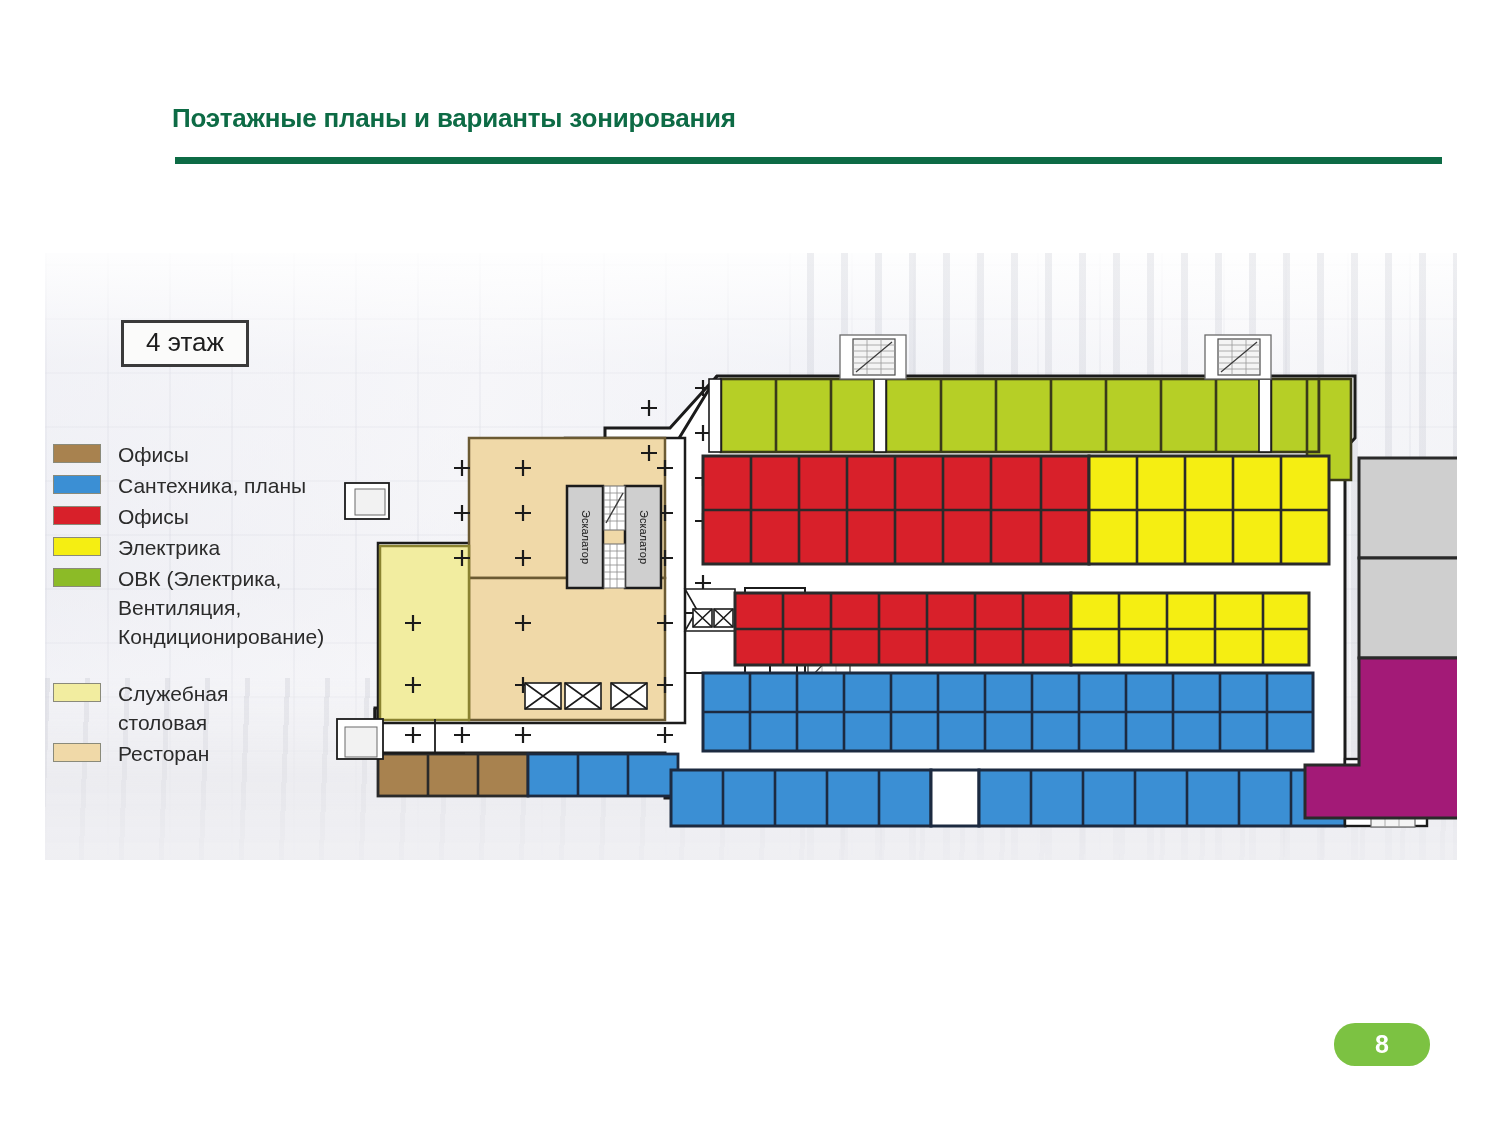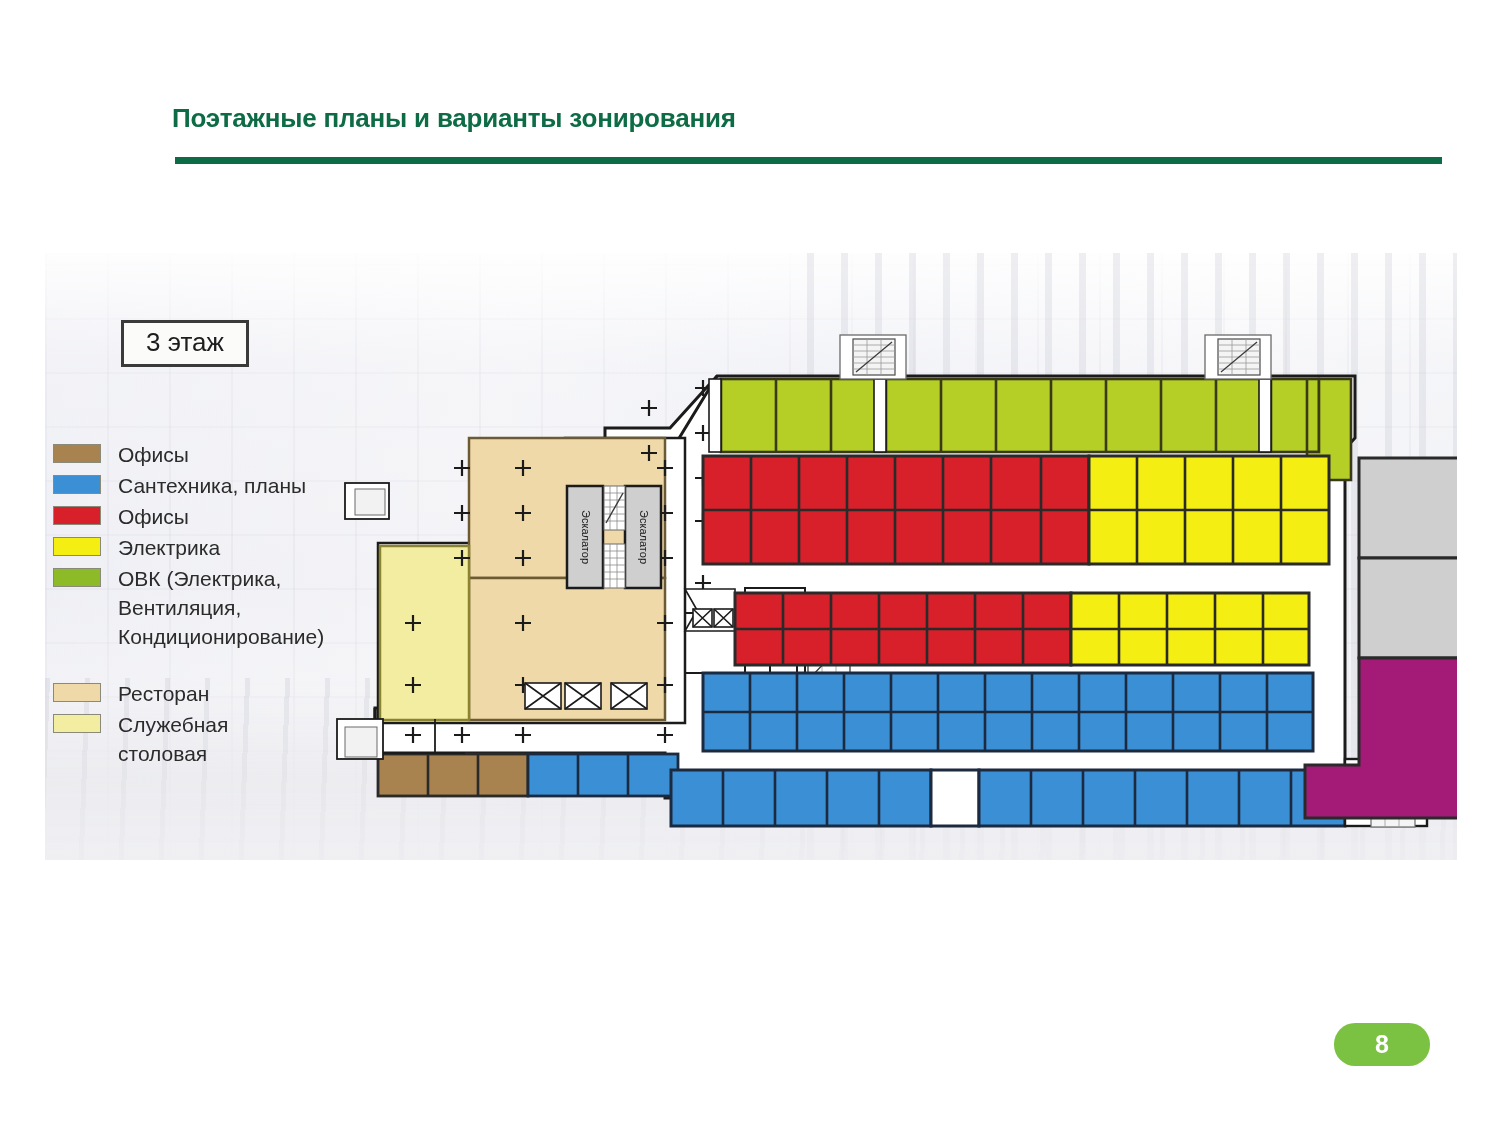--- a/index.html
+++ b/index.html
@@ -380,21 +380,21 @@
     <g stroke="#1b1b1b" stroke-width="1.8" fill="none">
       <path d="M 333 470 L 333 500 L 420 500"></path>
       <path d="M 390 466 L 390 500"></path>
       <rect x="300" y="230" width="44" height="36" fill="#ffffff"></rect>
       <rect x="310" y="236" width="30" height="26" fill="#f2f2f2" stroke="#6a6a6a" stroke-width="1"></rect>
       <rect x="292" y="466" width="46" height="40" fill="#ffffff"></rect>
       <rect x="300" y="474" width="32" height="30" fill="#f2f2f2" stroke="#6a6a6a" stroke-width="1"></rect>
     </g>
   </svg>
 
-  <div id="floor-badge" style="left:76px; top:67px;">3 этаж</div>
+  <div id="floor-badge" style="left:76px; top:67px;">4 этаж</div>
 
   <div id="legend" style="left:8px; top:187px;">
 
     <div class="legend-row">
       <span class="legend-swatch" style="background: rgb(168, 130, 79);"></span>
       <span class="legend-label">Офисы</span>
     </div>
 
     <div class="legend-row">
       <span class="legend-swatch" style="background: rgb(59, 143, 212);"></span>
@@ -415,25 +415,25 @@
       <span class="legend-swatch" style="background: rgb(140, 187, 39);"></span>
       <span class="legend-label">ОВК (Электрика,
 Вентиляция,
 Кондиционирование)</span>
     </div>
 
 
     <div class="legend-gap"></div>
 
     <div class="legend-row">
-      <span class="legend-swatch" style="background: rgb(240, 217, 168);"></span>
-      <span class="legend-label">Ресторан</span>
-    </div>
-
-    <div class="legend-row">
       <span class="legend-swatch" style="background: rgb(242, 237, 160);"></span>
       <span class="legend-label">Служебная
 столовая</span>
     </div>
+
+    <div class="legend-row">
+      <span class="legend-swatch" style="background: rgb(240, 217, 168);"></span>
+      <span class="legend-label">Ресторан</span>
+    </div>
   </div>
 </div>
 
 <div id="page-badge" style="background: rgb(124, 194, 66);">8</div>
 
 </body></html>

